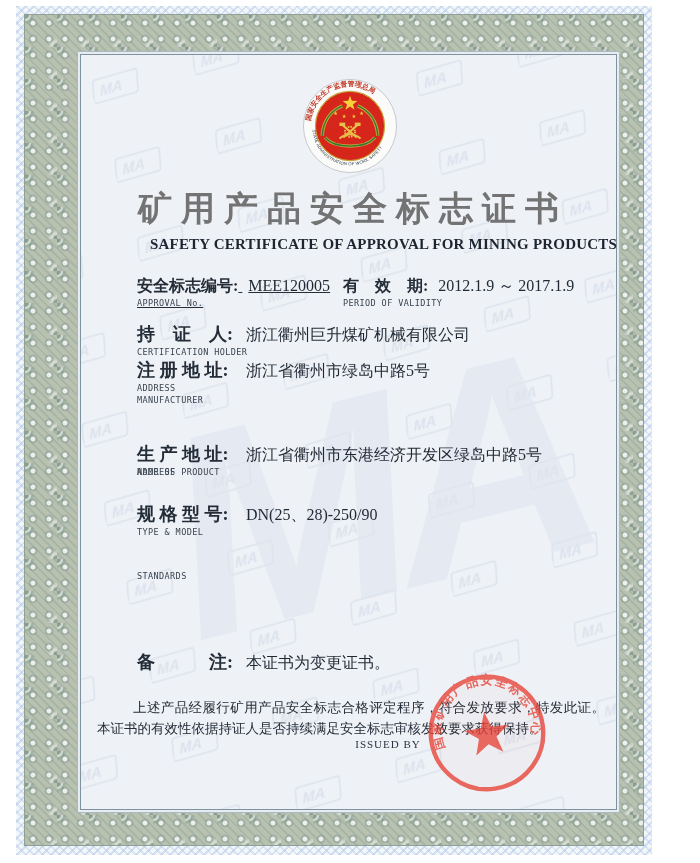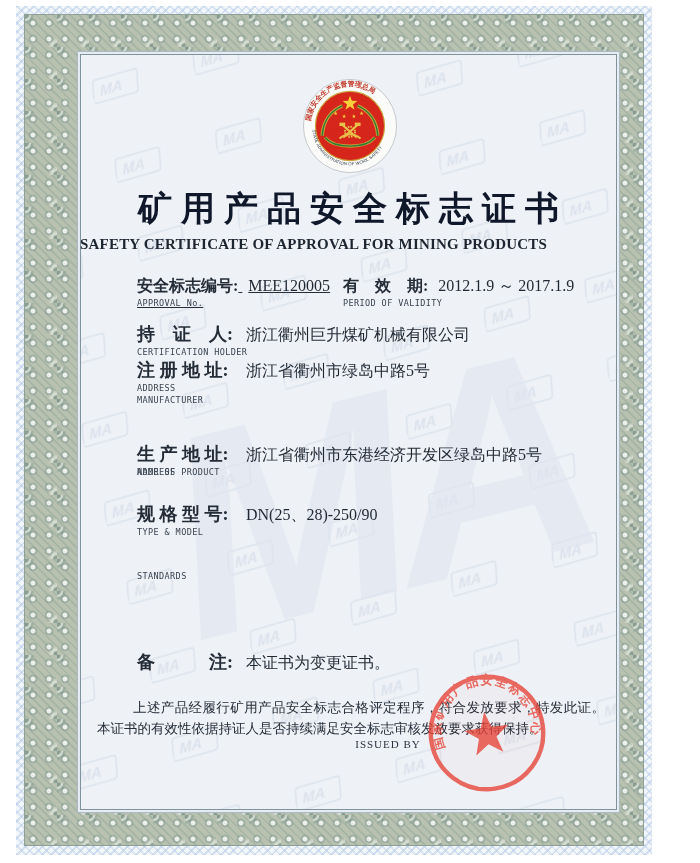--- a/index.html
+++ b/index.html
@@ -28,22 +28,22 @@
     background-size:16px 16px, 32px 32px, 32px 32px, auto;
   }
   .inner{position:absolute;left:64px;top:48px;right:35px;bottom:45px;background:#eef1f6;
     border:1px solid #7f939c; box-shadow:0 0 0 2px #e7ecf2, 0 0 0 3px #a9bac2; z-index:1;}
   .inner svg.wm{position:absolute;inset:0;width:100%;height:100%;}
 
   
   .content{position:absolute;inset:0;z-index:2;color:#242d38;}
   .emblem{position:absolute;left:286px;top:72px;width:96px;height:96px;}
   .title{position:absolute;left:64px;right:35px;top:180px;text-align:center;
-    font-size:34px;font-weight:700;letter-spacing:9px;padding-left:9px;color:#0f172a;}
-  .subtitle{position:absolute;left:64px;right:35px;top:230px;text-align:left;
+    font-size:34px;font-weight:700;letter-spacing:9px;padding-left:9px;color:#737373;}
+  .subtitle{position:absolute;left:64px;right:35px;top:230px;text-align:right;
     font-size:15px;font-weight:700;letter-spacing:.2px;color:#1c2530;}
 
   .fieldrow{position:absolute;left:121px;white-space:nowrap;}
   .lab{display:inline-block;font-weight:700;font-size:18px;white-space:pre;color:#232c37;vertical-align:baseline;}
   .lab.w{min-width:103px;}
   .val{font-size:16px;color:#1f2833;padding-left:6px;}
   .en{font-family:var(--mono);font-size:8.5px;letter-spacing:.4px;color:#39434f;margin-top:1px;}
   .col2{position:absolute;left:206px;top:0;white-space:nowrap;}
 
   .declaration{position:absolute;left:81px;top:691px;width:508px;

